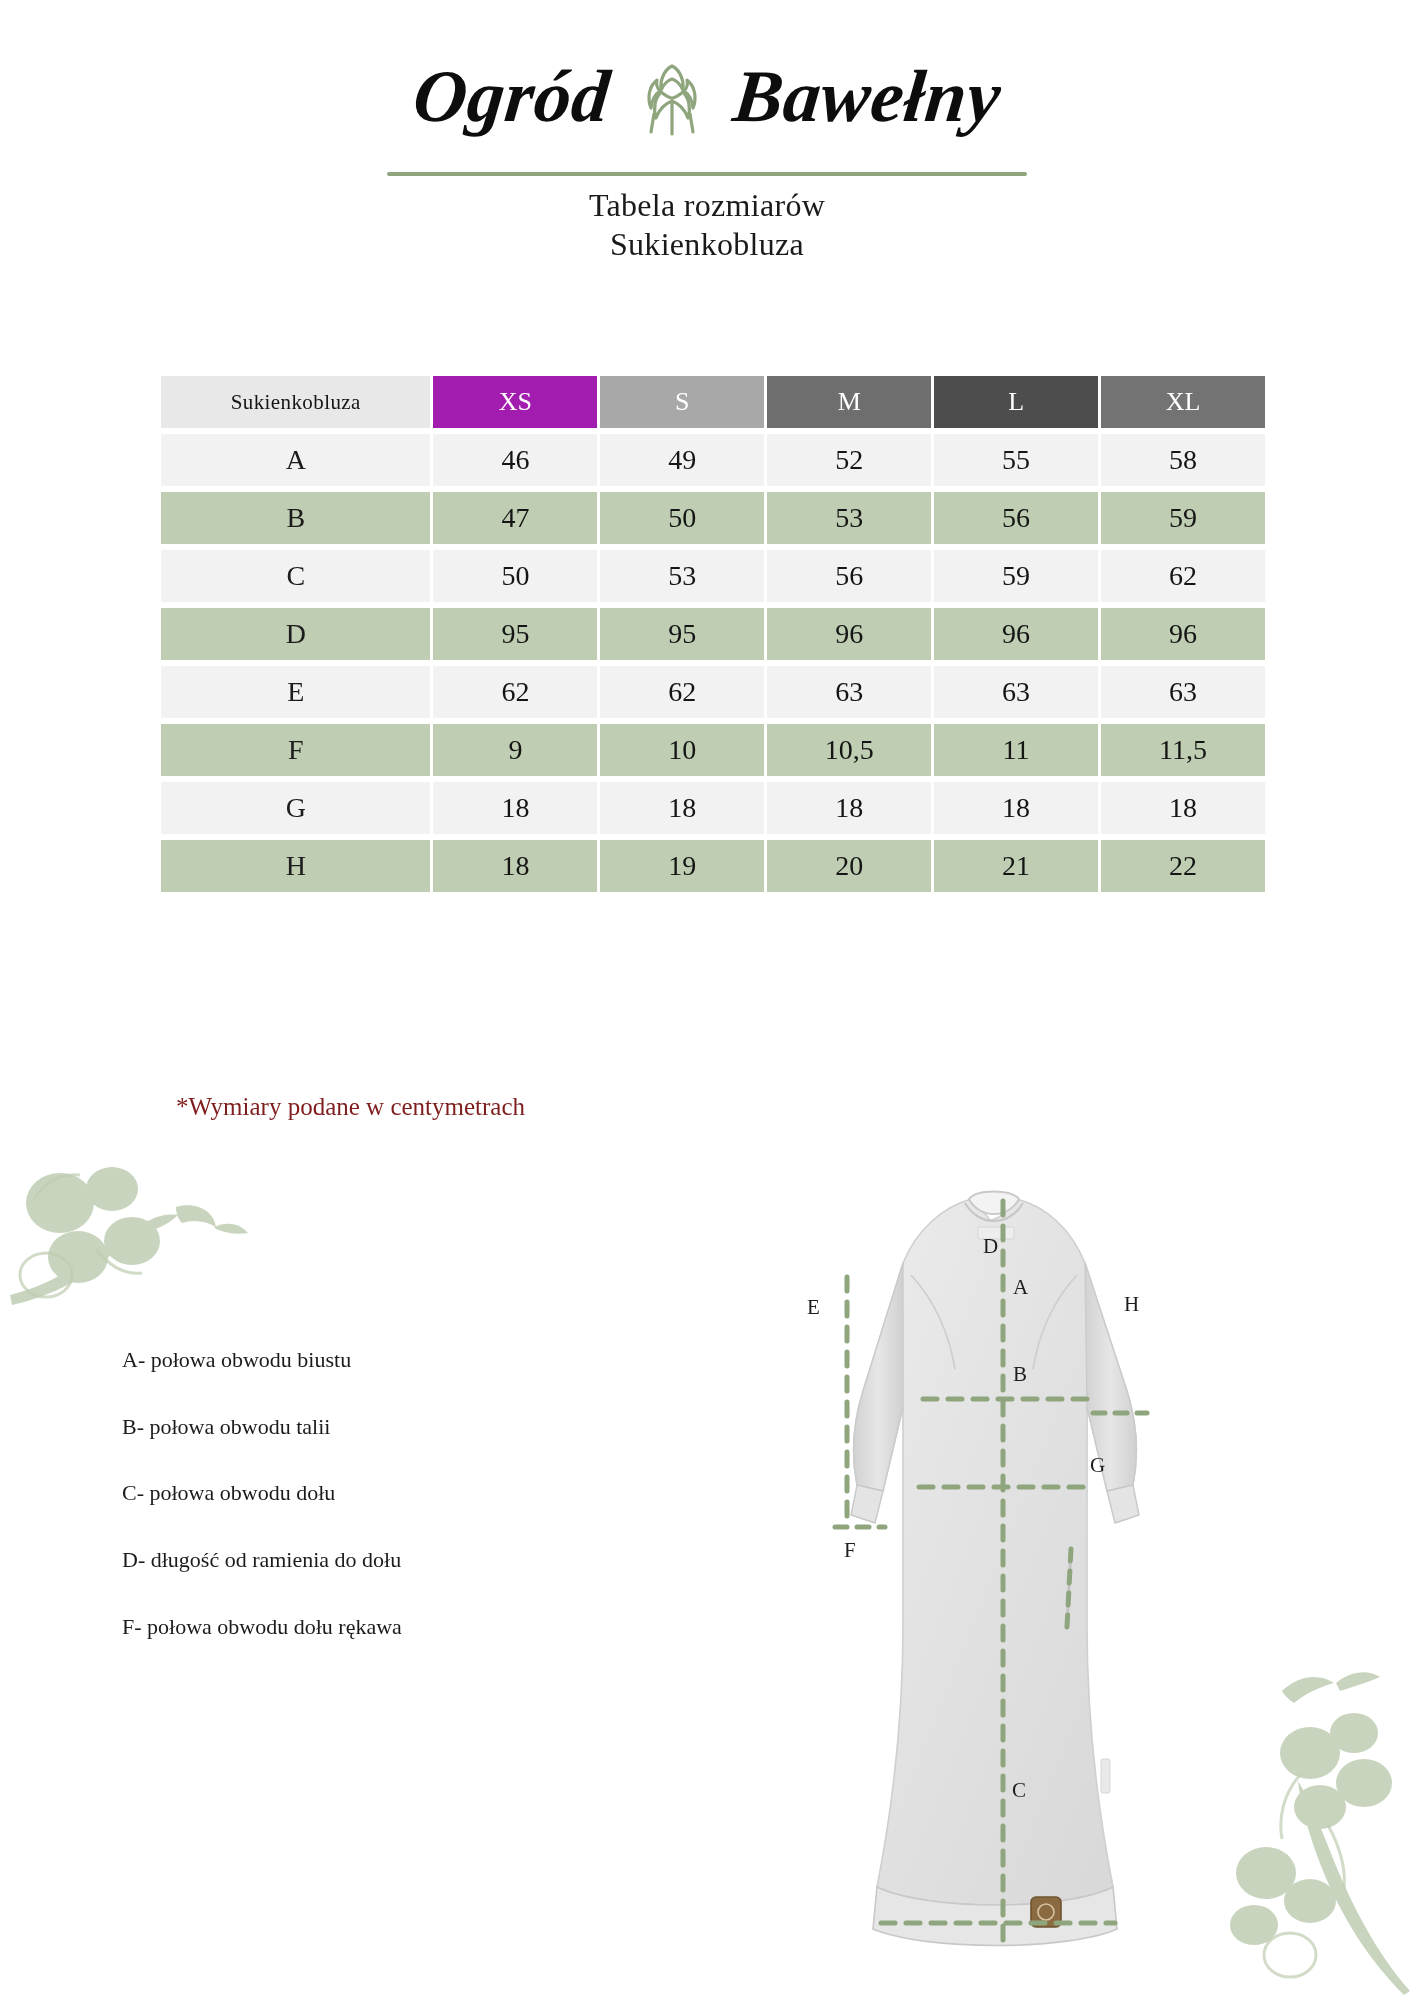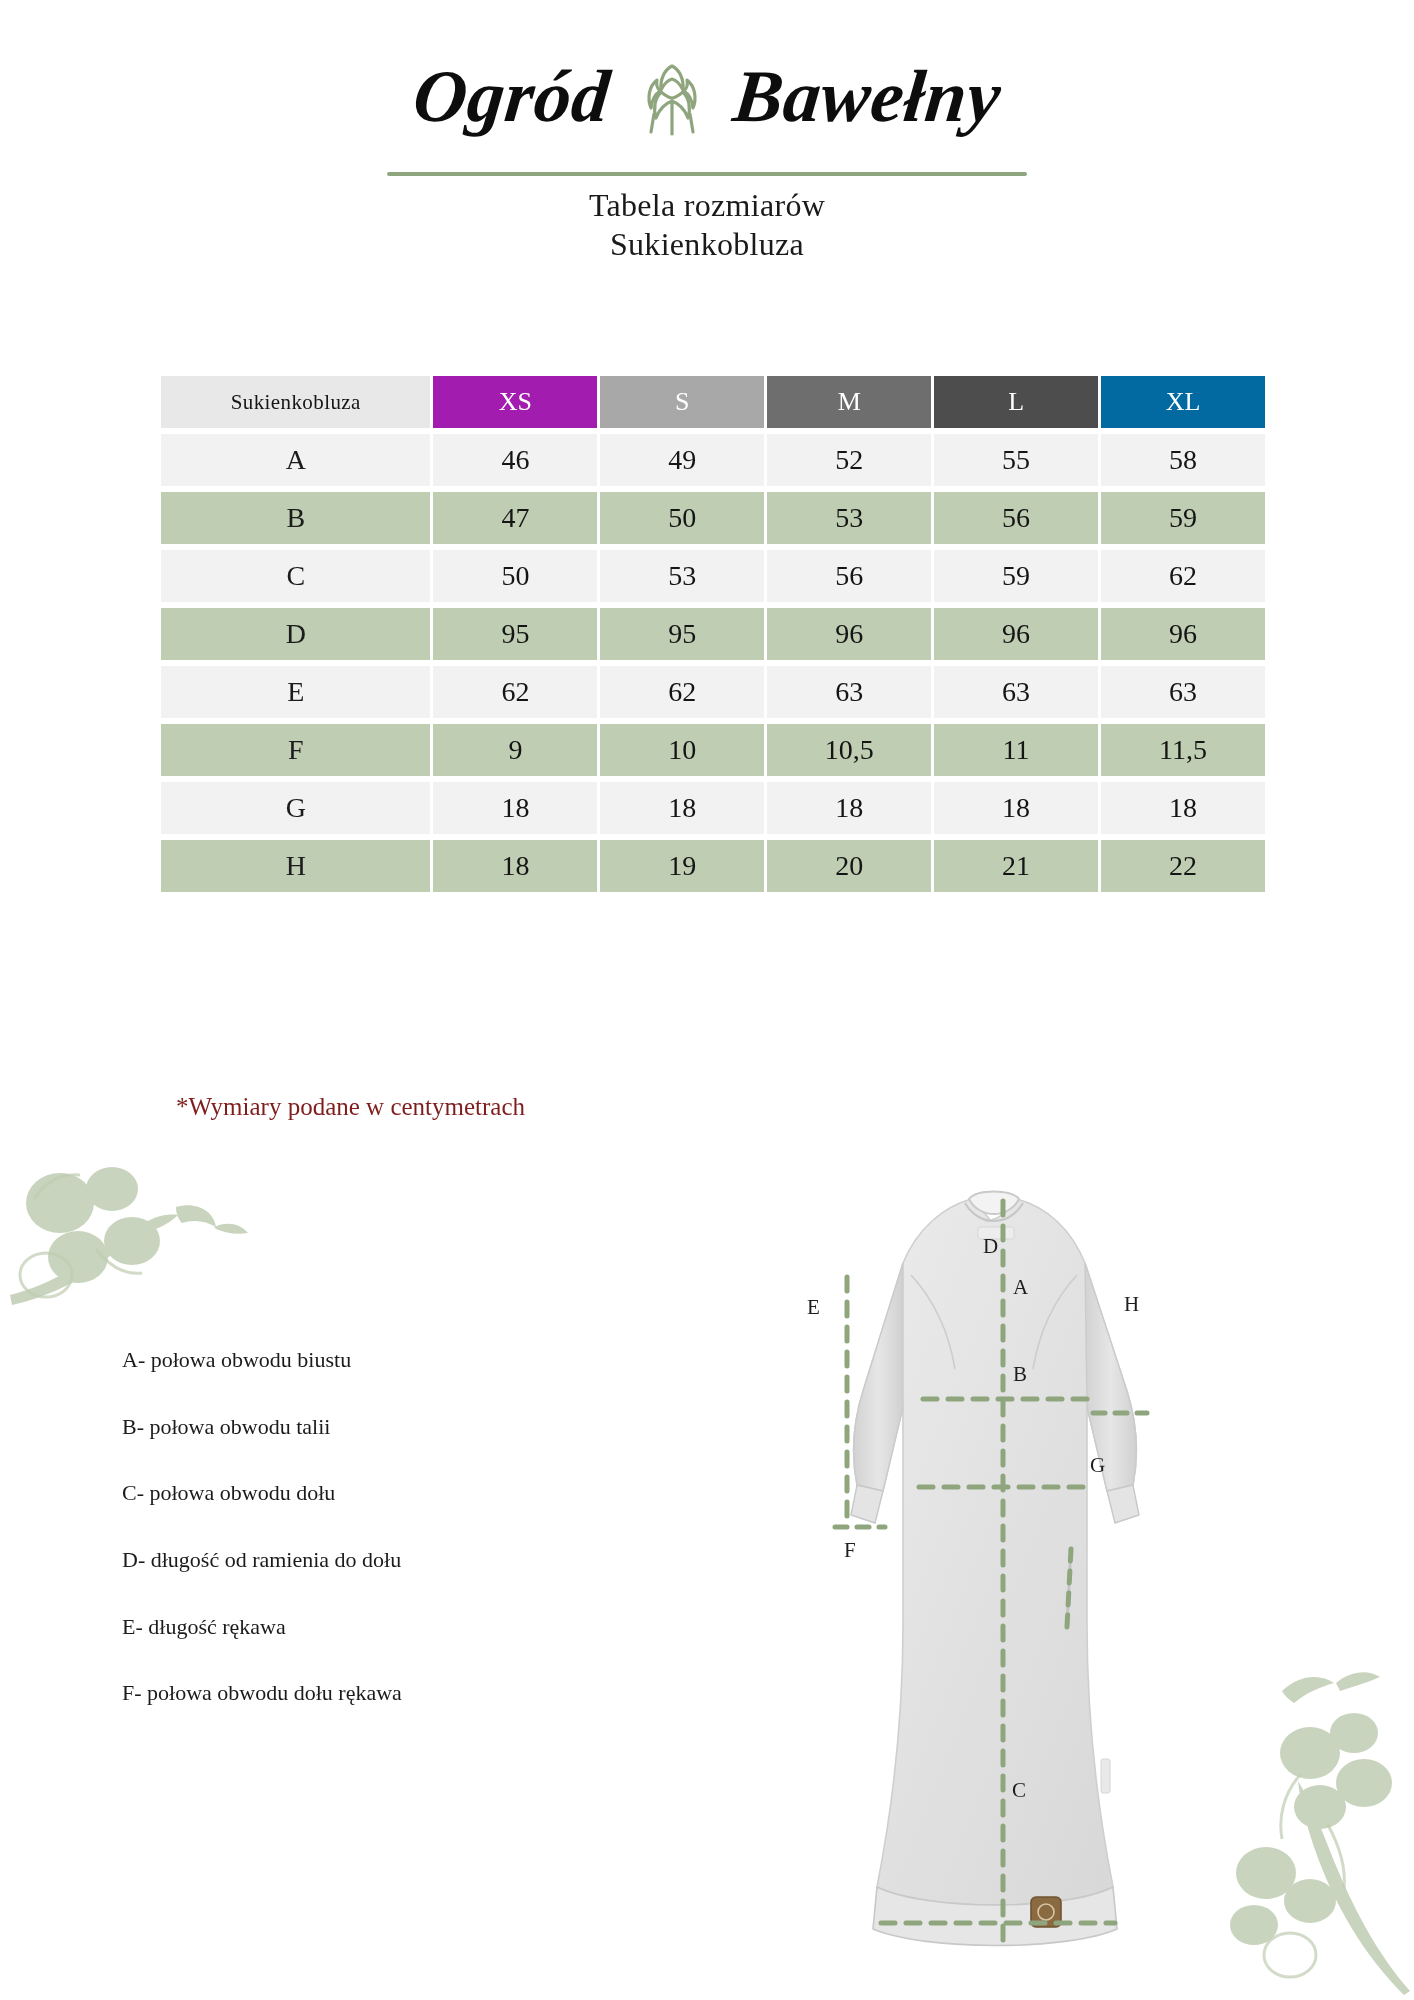--- a/index.html
+++ b/index.html
@@ -97,21 +97,21 @@
   .th-label {
     background: #e8e8e8;
     color: #161616;
     font-size: 21px;
     letter-spacing: 0.4px;
   }
   .th-xs { background: #a21caf; color: #ffffff; font-size: 26px; }
   .th-s  { background: #a8a8a8; color: #ffffff; font-size: 26px; }
   .th-m  { background: #6e6e6e; color: #ffffff; font-size: 26px; }
   .th-l  { background: #4d4d4d; color: #ffffff; font-size: 26px; }
-  .th-xl { background: #0369a1; color: #ffffff; font-size: 26px; }
+  .th-xl { background: #737373; color: #ffffff; font-size: 26px; }
 
   tr.row-light td { background: #f2f2f2; }
   tr.row-green td { background: #bfcdb2; }
 
   .cell-key { font-size: 28px; color: #1c1c1c; }
   .cell-val { font-size: 28px; color: #151515; }
 
   .footnote {
     position: absolute;
     top: 1093px;
@@ -327,21 +327,20 @@
       <ellipse cx="176" cy="330" rx="26" ry="22"></ellipse>
     </g>
   </svg>
 </div>
 
 <div class="legend">
   <div class="legend-item">A- połowa obwodu biustu</div>
   <div class="legend-item">B- połowa obwodu talii</div>
   <div class="legend-item">C- połowa obwodu dołu</div>
   <div class="legend-item">D- długość od ramienia do dołu</div>
-  <div class="legend-item">E- długość rękawa</div>
   <div class="legend-item">F- połowa obwodu dołu rękawa</div>
 </div>
 
 <div class="diagram">
   <svg viewBox="0 0 500 840" xmlns="http://www.w3.org/2000/svg">
     <defs>
       <linearGradient id="heather" x1="0" y1="0" x2="1" y2="1">
         <stop offset="0%" stop-color="#ececec"></stop>
         <stop offset="45%" stop-color="#e2e2e2"></stop>
         <stop offset="100%" stop-color="#d7d7d7"></stop>

